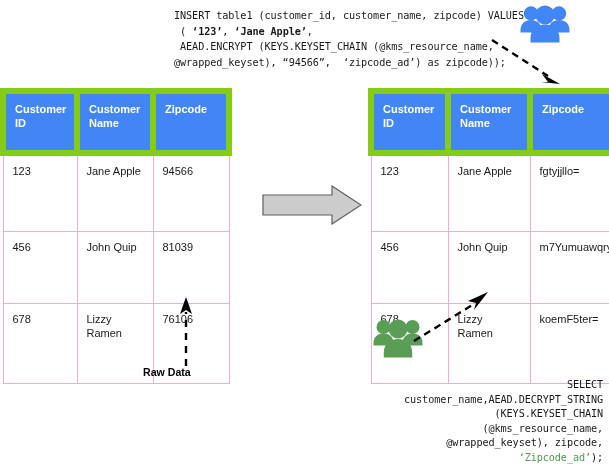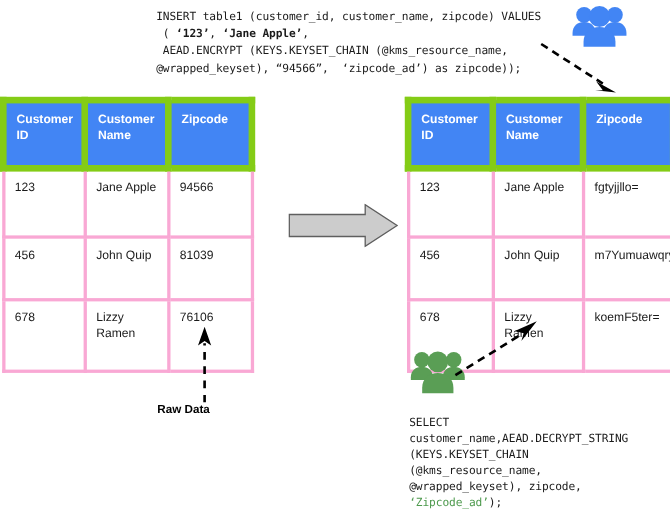--- a/index.html
+++ b/index.html
@@ -21,37 +21,39 @@
     width: 609px;
     height: 469px;
   }
 
   
   .sql-block {
     position: absolute;
     font-family: "DejaVu Sans Mono", monospace;
     white-space: pre;
     color: #1a1a1a;
+    margin-left: 32px;
   }
   #insert-statement {
     left: 142px;
     top: 8px;
     font-size: 10.2px;
     line-height: 15.5px;
     letter-spacing: -0.1px;
   }
   #insert-statement .lit {
     font-weight: bold;
   }
   #select-statement {
     left: 372px;
     top: 378px;
     font-size: 10.2px;
     line-height: 14.6px;
     letter-spacing: -0.1px;
+    text-align: right;
   }
   #select-statement .grn {
     color: #4e9a4e;
   }
 
   
   .data-table {
     position: absolute;
     border-collapse: collapse;
     table-layout: fixed;
@@ -66,22 +68,22 @@
     vertical-align: top;
     padding: 9px 9px 9px 9px;
     border: 6px solid #84cc16;
     line-height: 13.5px;
   }
   .data-table td {
     font-size: 11px;
     color: #1a1a1a;
     text-align: left;
     vertical-align: top;
-    padding: 9px 9px 8px 9px;
-    border: 3px solid #f9a8d4;
+    padding: 9px 9px 25px 9px;
+    border: 1px solid #f9a8d4;
     line-height: 13.5px;
   }
   .data-table th + th { border-left: 1px solid #ffffff; }
 
   #table-raw {
     left: 0px;
     top: 88px;
     width: 226px;
   }
   #table-raw col.c1 { width: 74px; }

